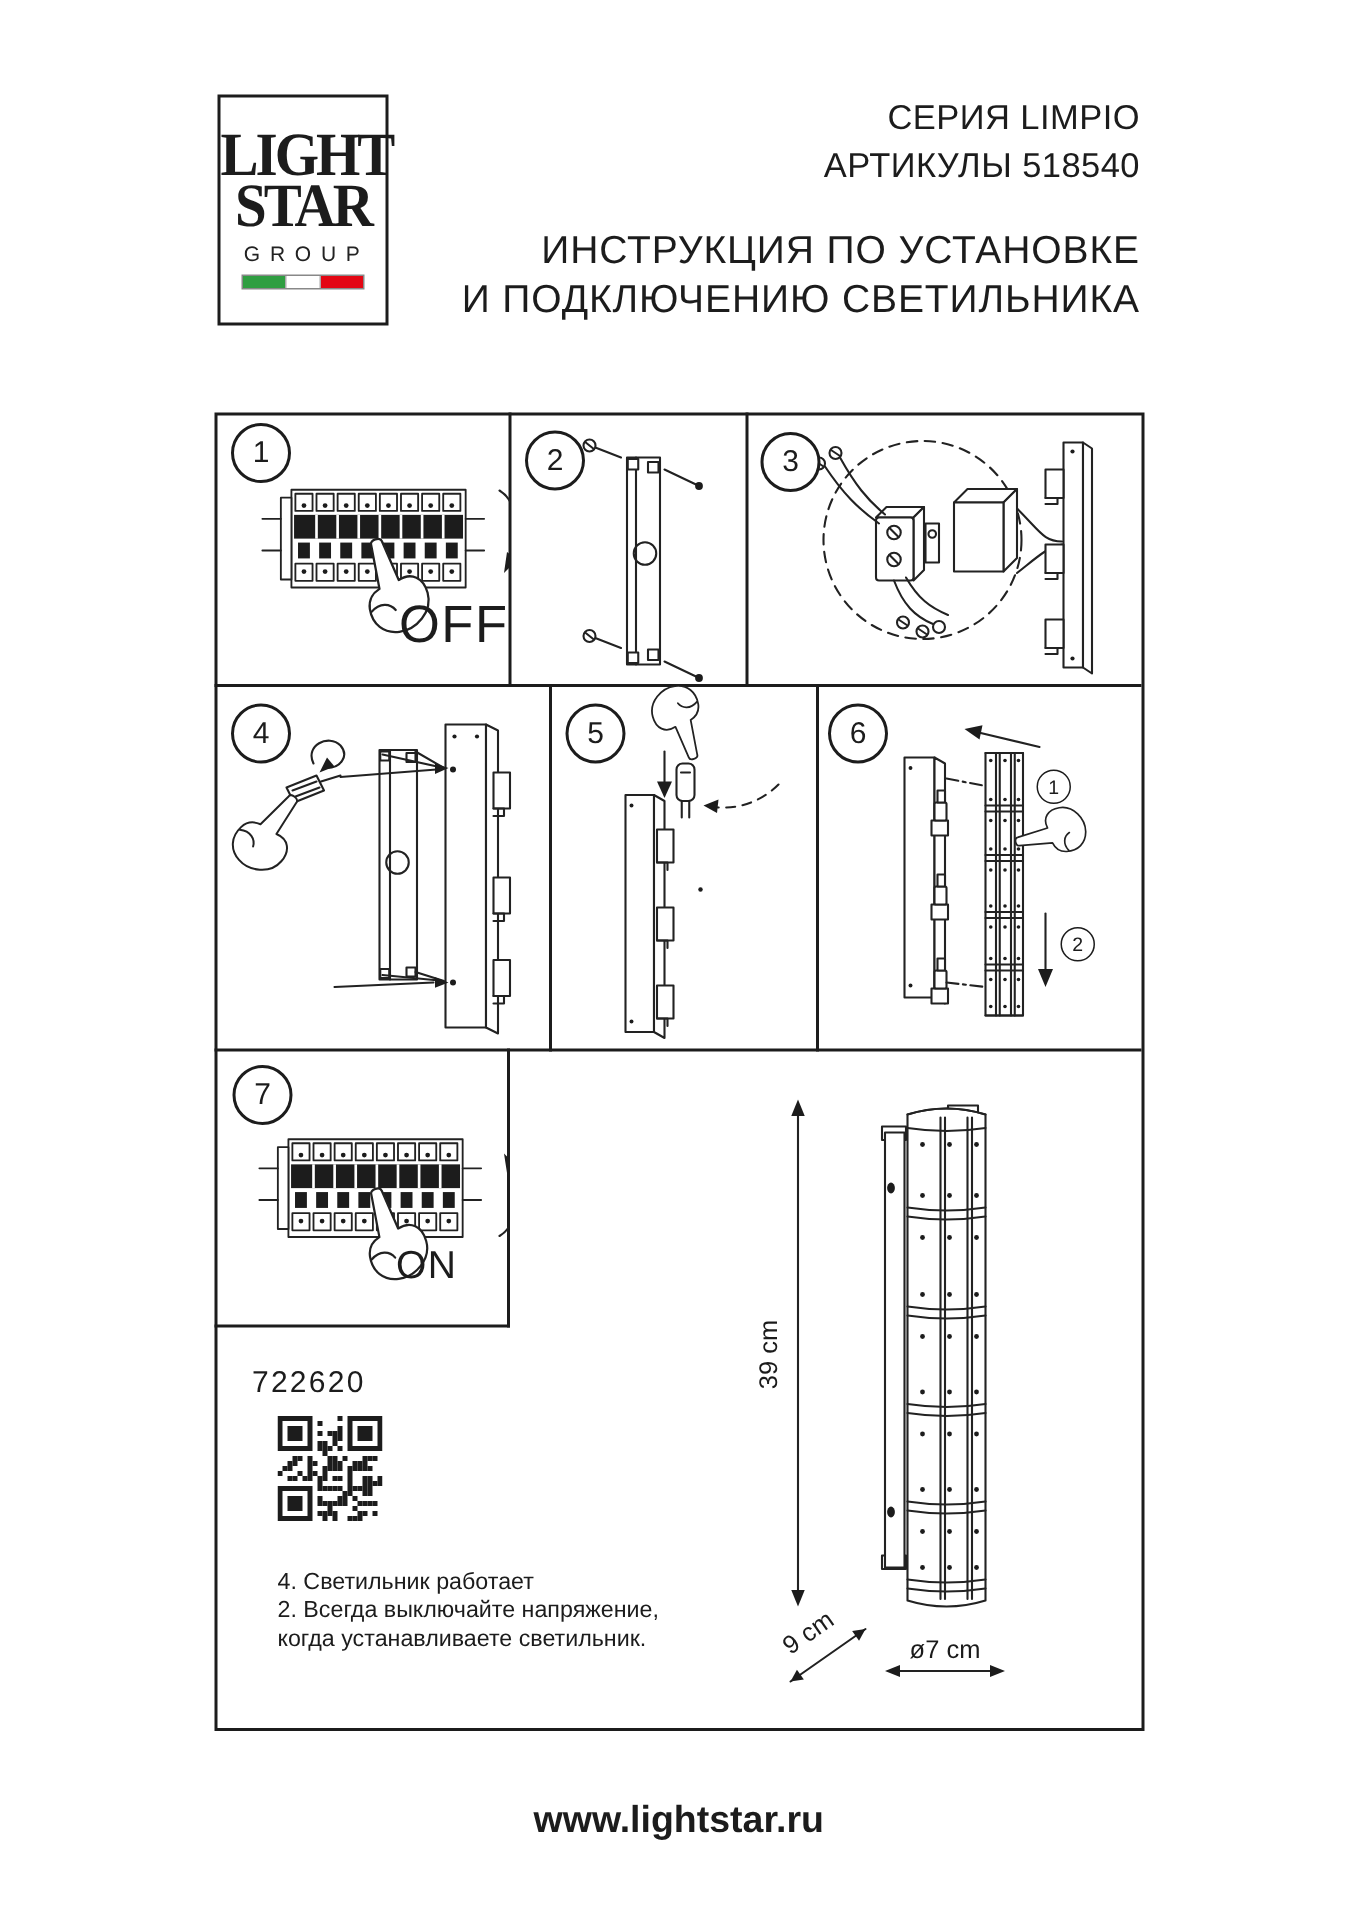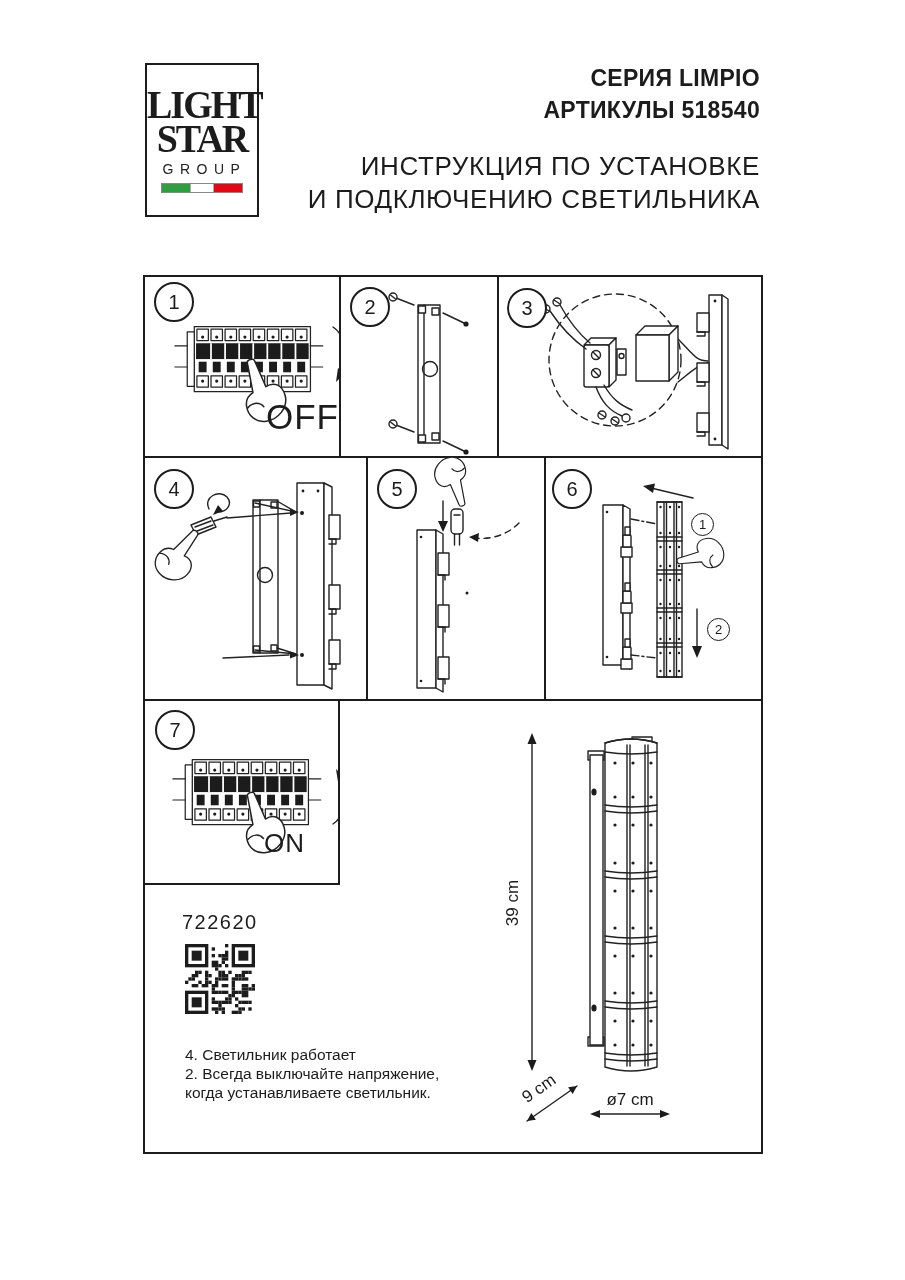--- a/index.html
+++ b/index.html
@@ -8,36 +8,36 @@
   .line{position:absolute;background:#1c1c1c;}
   
   .logo{position:absolute;left:145px;top:63px;width:110px;height:150px;border:2px solid #1c1c1c;text-align:center;}
   .logo .w{font-family:"Liberation Serif",serif;font-weight:700;font-size:38px;line-height:.9;letter-spacing:-2px;transform:scaleY(1.08);}
   .logo .w1{margin-top:22px;}
   .logo .grp{font-size:14px;letter-spacing:6.5px;margin:6px 0 0 5px;color:#222;}
   .flag{width:80px;height:8px;margin:6px auto 0;border:1px solid #888;display:flex;}
   .flag span{height:100%;}
   
   .hdr{position:absolute;right:145px;top:62px;text-align:right;}
-  .hdr .s1{font-size:23px;font-weight:700;line-height:32px;letter-spacing:.3px;text-align:right;}
+  .hdr .s1{font-size:23px;font-weight:400;line-height:32px;letter-spacing:.3px;text-align:right;}
   .hdr .title{margin-top:24px;font-size:26px;font-weight:400;line-height:33px;letter-spacing:.6px;}
   
   .gridbox{position:absolute;left:143px;top:275px;width:616px;height:875px;border:2px solid #1c1c1c;}
   .stepnum{position:absolute;width:36px;height:36px;border:2px solid #1c1c1c;border-radius:50%;
            display:flex;align-items:center;justify-content:center;font-size:20px;background:#fff;z-index:3;}
   .mini{position:absolute;width:21px;height:21px;border:1.5px solid #1c1c1c;border-radius:50%;
         display:flex;align-items:center;justify-content:center;font-size:13px;background:#fff;z-index:3;}
   .switchlabel{position:absolute;font-size:35px;letter-spacing:1px;color:#1c1c1c;z-index:3;}
   svg.cell{position:absolute;z-index:2;}
   .s{stroke:#222;fill:none;stroke-width:1.4;stroke-linecap:round;stroke-linejoin:round;}
   .f{fill:#1c1c1c;stroke:none;}
   .wf{fill:#fff;stroke:#222;stroke-width:1.4;stroke-linejoin:round;}
   .dim{font-family:"Liberation Sans",sans-serif;font-size:17px;fill:#1b1b1b;}
   
-  .article{position:absolute;left:182px;top:911px;font-size:20px;letter-spacing:1.5px;}
+  .article{position:absolute;left:168px;top:911px;font-size:20px;letter-spacing:1.5px;}
   #qr{position:absolute;left:185px;top:944px;}
   .notes{position:absolute;left:185px;top:1045px;font-size:15.5px;line-height:19px;}
   .footer{position:absolute;left:0;top:1199px;width:100%;text-align:center;font-size:25px;font-weight:700;}
 </style>
 </head>
 <body>
 
 <div id="page">
 
   <div class="logo">
@@ -576,13 +576,14 @@
     <line class="s" x1="57" y1="396" x2="107" y2="361" stroke-width="1.6"></line>
     <polygon class="f" points="107,361 102.7,368.9 98.1,362.3"></polygon>
     <polygon class="f" points="57,396 65.9,394.7 61.3,388.1"></polygon>
     <text class="dim" transform="rotate(-35 72,368)" x="72" y="368" text-anchor="middle">9 cm</text>
     <line class="s" x1="126" y1="389" x2="194" y2="389" stroke-width="1.6"></line>
     <polygon class="f" points="120,389 130,385 130,393"></polygon>
     <polygon class="f" points="200,389 190,385 190,393"></polygon>
     <text class="dim" x="160" y="380" text-anchor="middle">ø7 cm</text>
   </svg>
 
+  <div class="footer">www.lightstar.ru</div>
 </div>
 
 </body></html>

